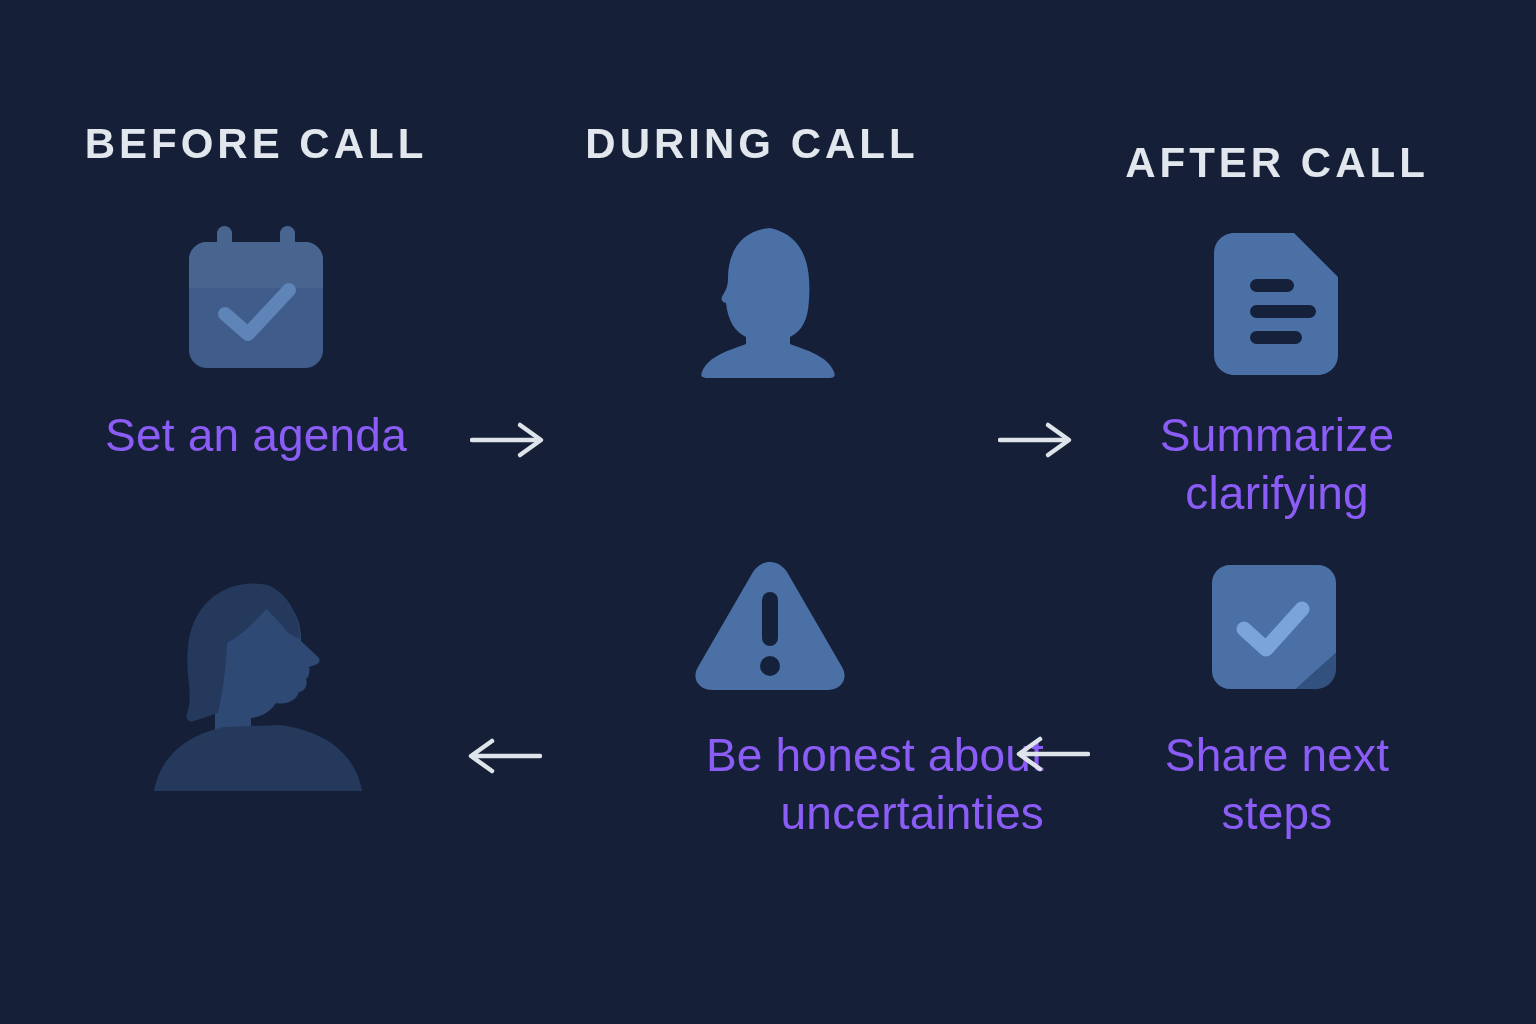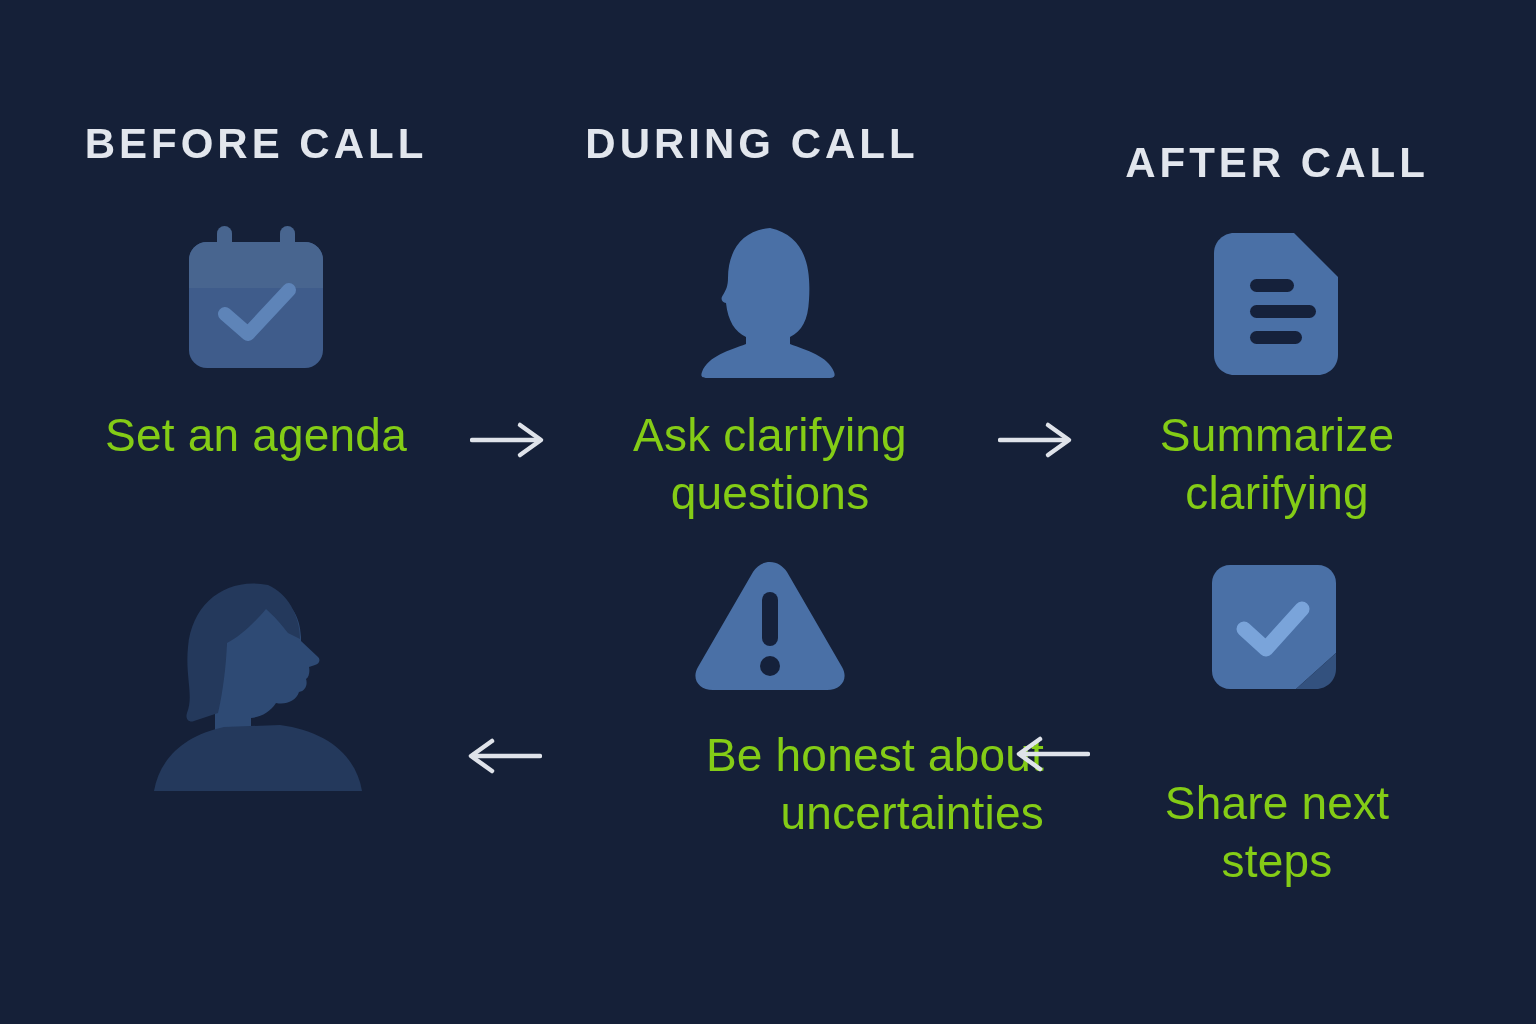--- a/index.html
+++ b/index.html
@@ -21,21 +21,21 @@
     text-align: center;
     color: #E2E6ED;
     font-size: 42px;
     font-weight: 700;
     letter-spacing: 4px;
     white-space: nowrap;
   }
   .step-label {
     width: 512px;
     text-align: center;
-    color: #84cc16;
+    color: #8b5cf6;
     font-size: 46px;
     font-weight: 400;
     line-height: 58px;
     letter-spacing: 0.2px;
     white-space: pre-line;
   }
   .icon-wrap { display: block; line-height: 0; }
   svg { display: block; }
 </style>
 </head>
@@ -74,22 +74,20 @@
 
   <div class="abs step-label" style="left:0; top:406px;">Set an agenda</div>
 
   <div class="abs icon-wrap" style="left:470px; top:420px;">
     <svg width="76" height="40" viewBox="0 0 76 40">
       <line x1="2" y1="20" x2="68" y2="20" stroke="#DFE3EA" stroke-width="4.5" stroke-linecap="round"></line>
       <polyline points="50,5 71,20 50,35" fill="none" stroke="#DFE3EA" stroke-width="4.5" stroke-linecap="round" stroke-linejoin="round"></polyline>
     </svg>
   </div>
 
-  <div class="abs step-label" style="left:514px; top:406px;">Ask clarifying
-questions</div>
 
   <div class="abs icon-wrap" style="left:998px; top:420px;">
     <svg width="76" height="40" viewBox="0 0 76 40">
       <line x1="2" y1="20" x2="68" y2="20" stroke="#DFE3EA" stroke-width="4.5" stroke-linecap="round"></line>
       <polyline points="50,5 71,20 50,35" fill="none" stroke="#DFE3EA" stroke-width="4.5" stroke-linecap="round" stroke-linejoin="round"></polyline>
     </svg>
   </div>
 
   <div class="abs step-label" style="left:1021px; top:406px;">Summarize
 clarifying</div>
@@ -128,16 +126,16 @@
   <div class="abs step-label" style="left:532px; top:726px;text-align:right;">Be honest about
 uncertainties</div>
 
   <div class="abs icon-wrap" style="left:1014px; top:734px;">
     <svg width="76" height="40" viewBox="0 0 76 40">
       <line x1="74" y1="20" x2="8" y2="20" stroke="#DFE3EA" stroke-width="4.5" stroke-linecap="round"></line>
       <polyline points="26,5 5,20 26,35" fill="none" stroke="#DFE3EA" stroke-width="4.5" stroke-linecap="round" stroke-linejoin="round"></polyline>
     </svg>
   </div>
 
-  <div class="abs step-label" style="left:1021px; top:726px;margin-top:48px;">Share next
+  <div class="abs step-label" style="left:1021px; top:726px;">Share next
 steps</div>
 
 </div>
 
 </body></html>

